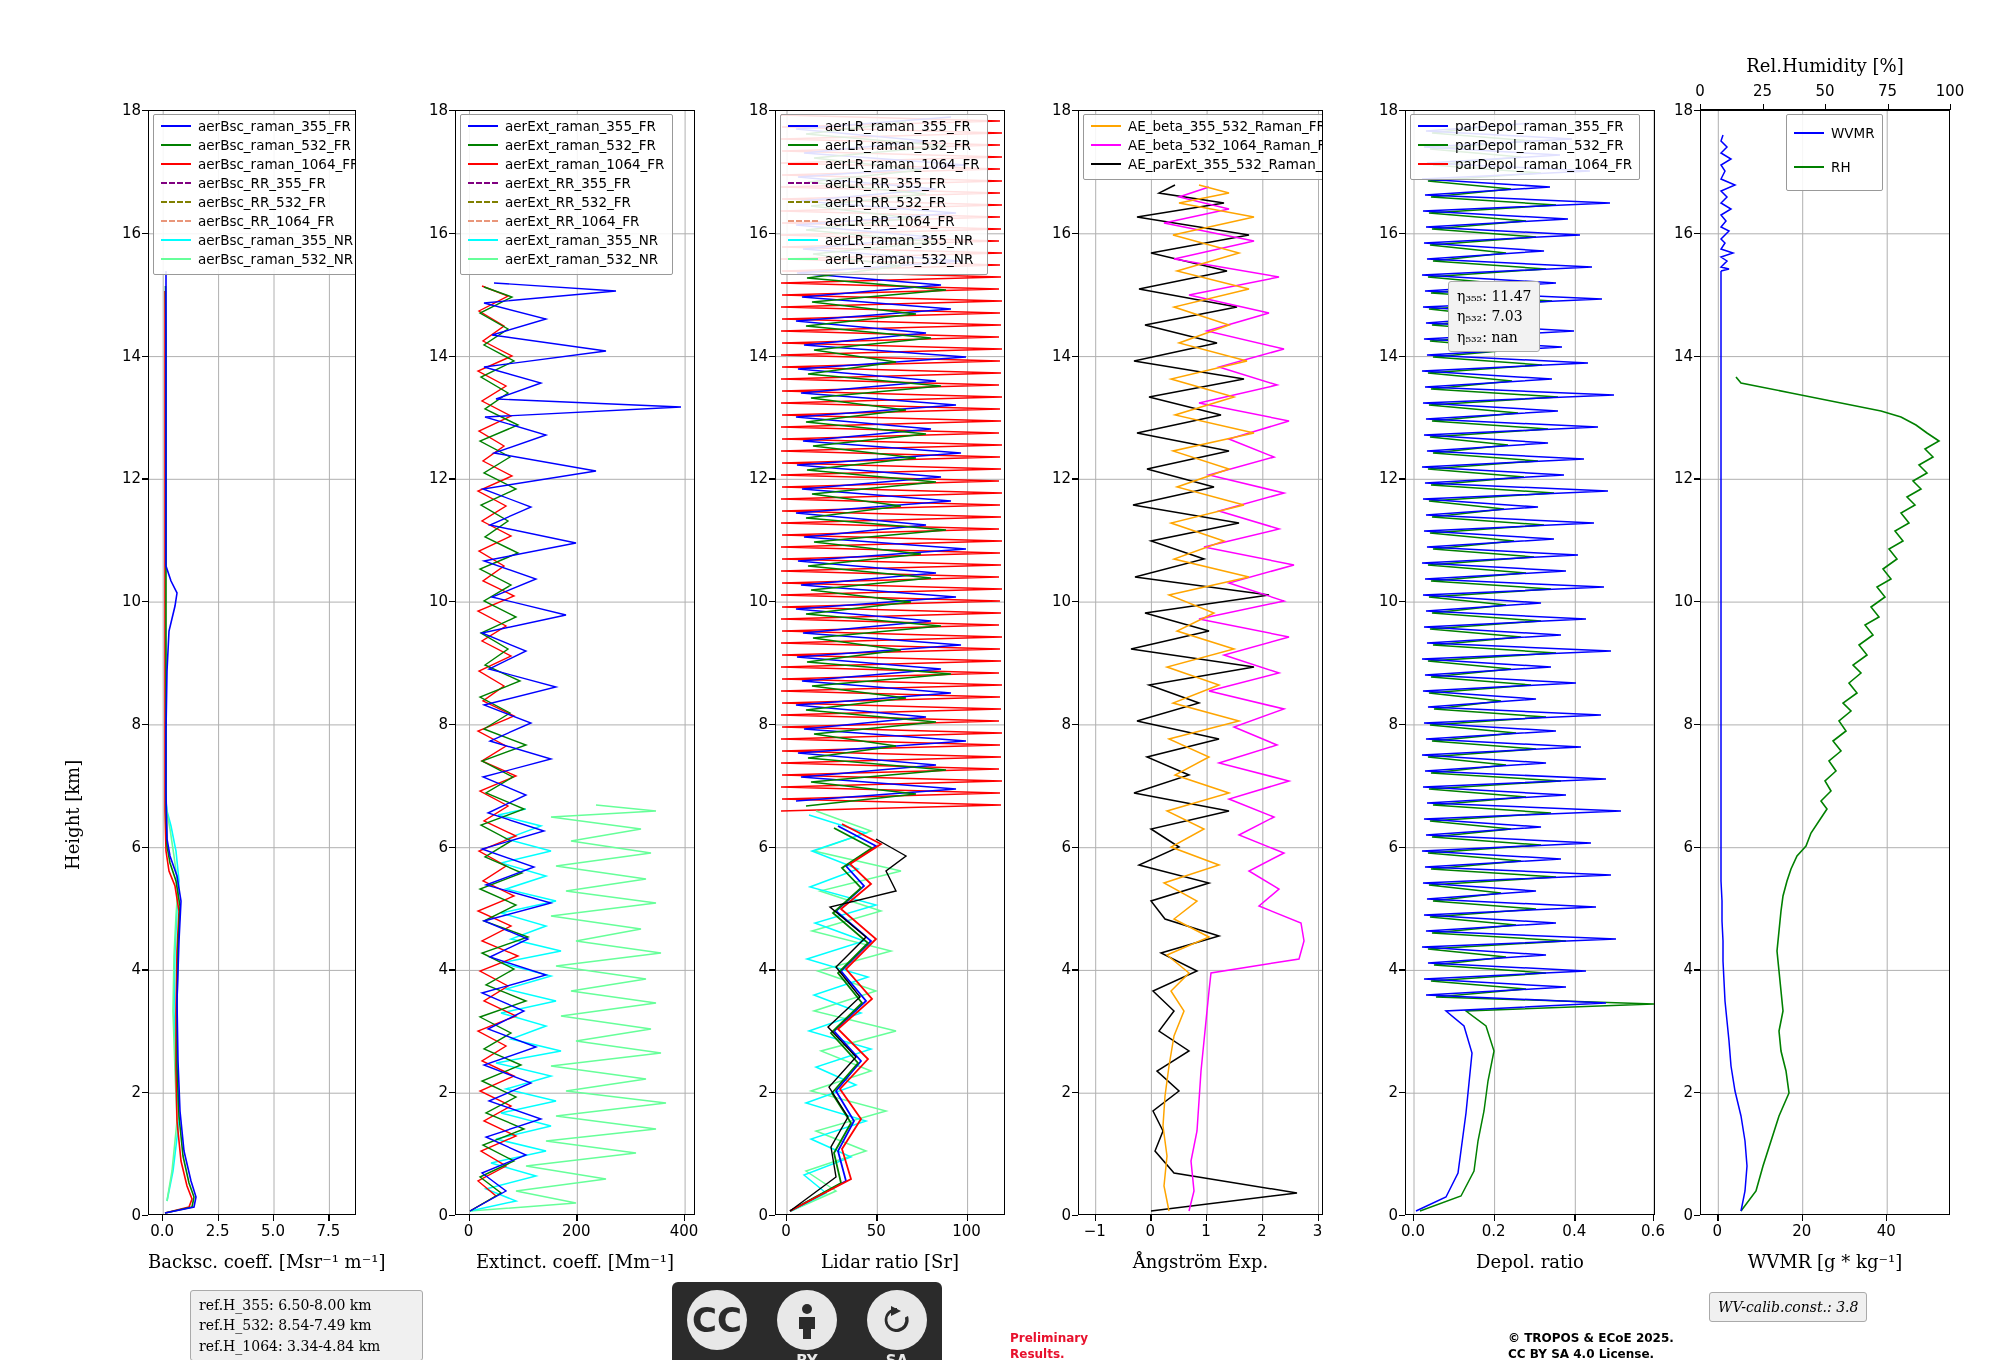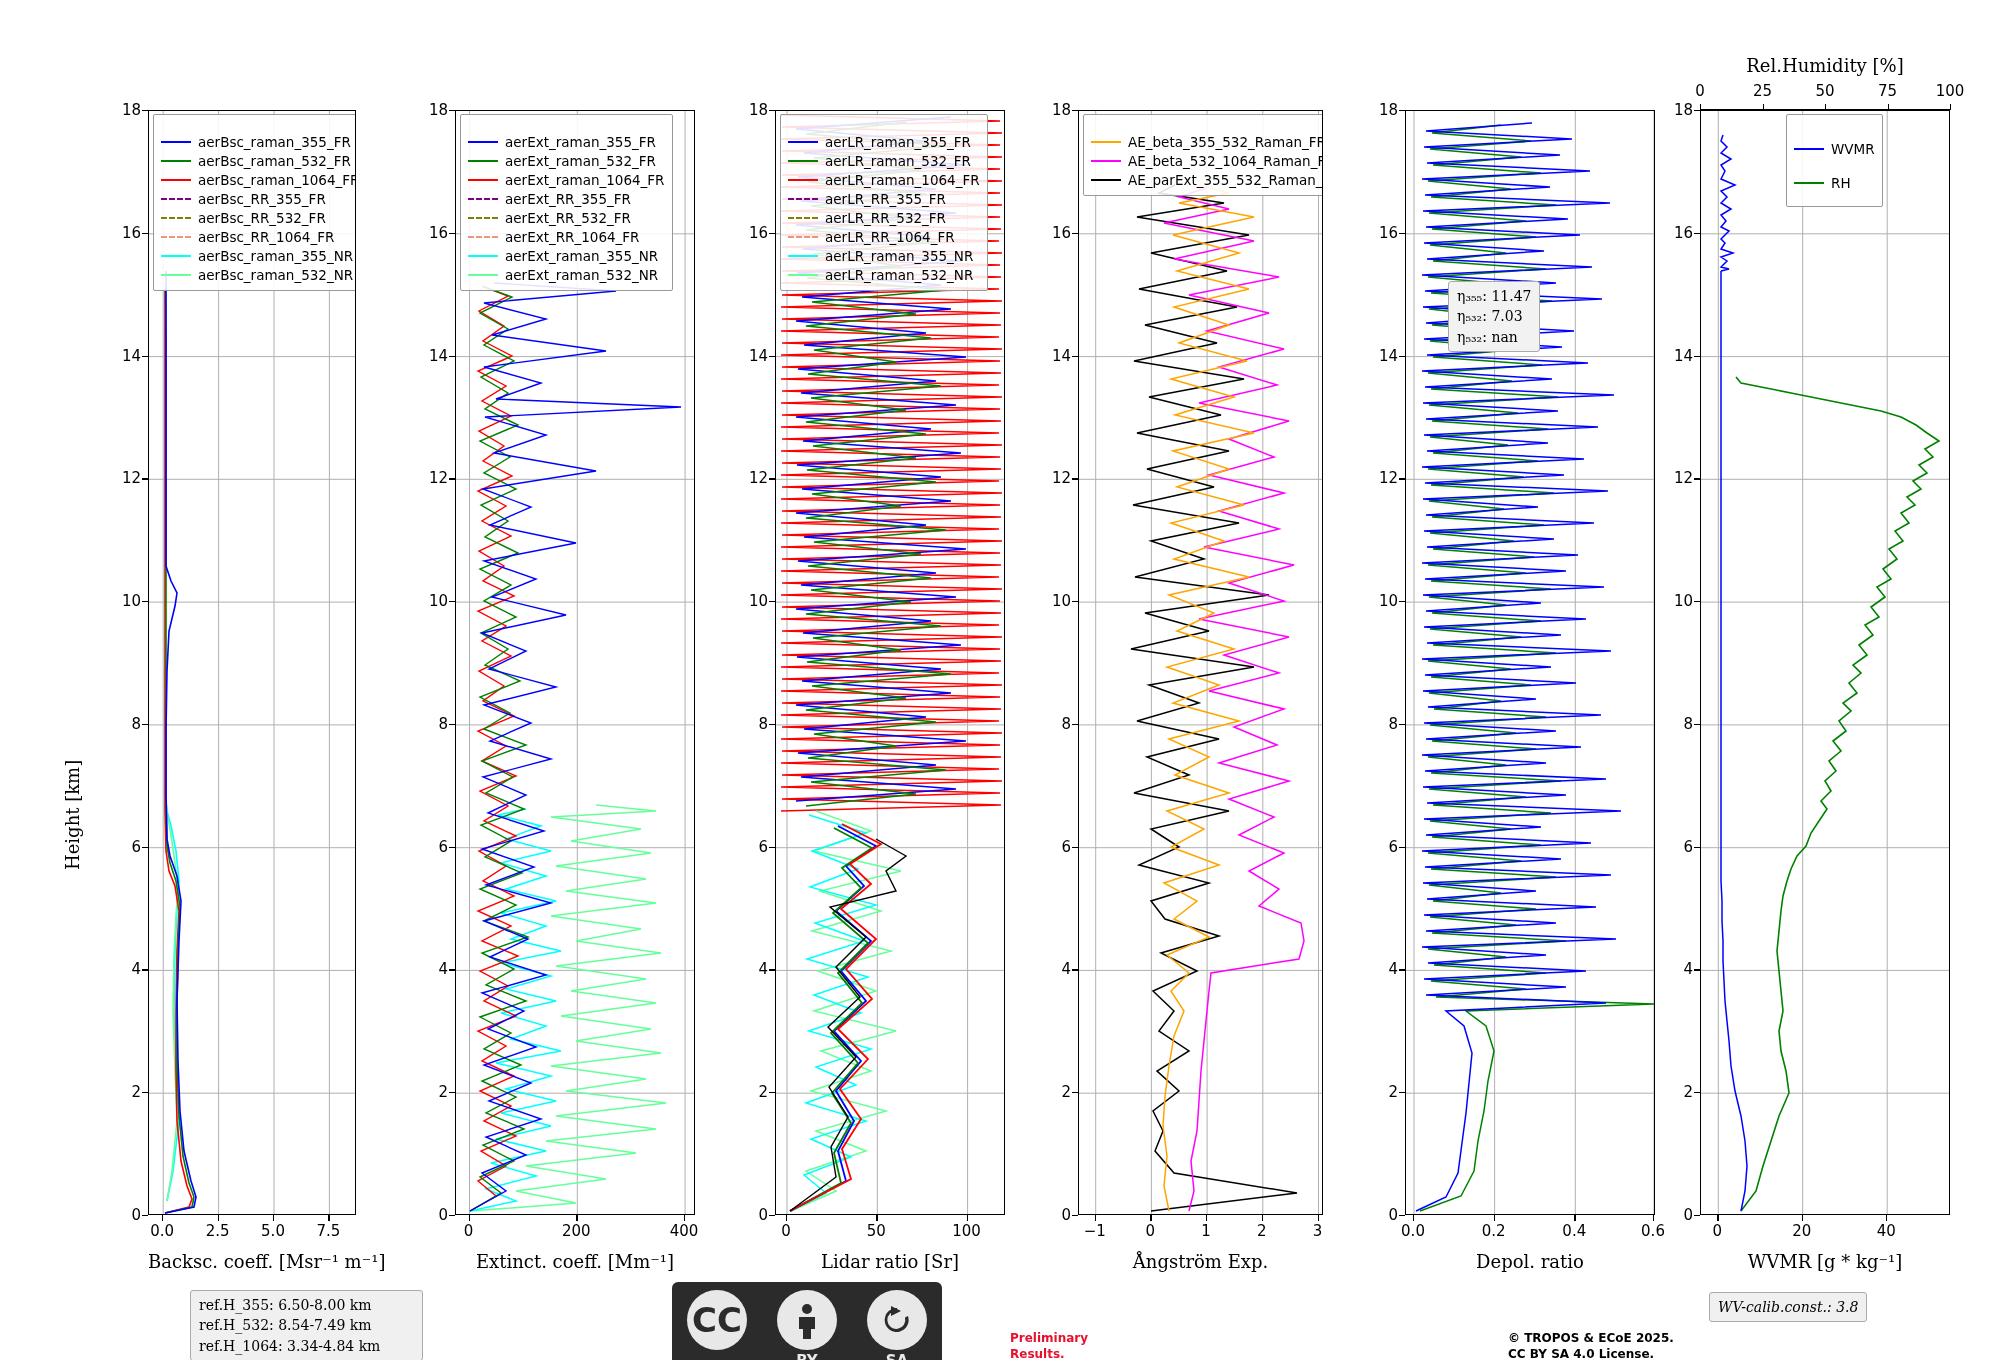--- a/index.html
+++ b/index.html
@@ -93,21 +93,21 @@
     font-size: 18px;
     font-family: "DejaVu Serif", serif;
     white-space: nowrap;
   }
   
   .legend {
     position: absolute;
     background: rgba(255,255,255,0.88);
     border: 1px solid #999;
     border-radius: 2px;
-    padding: 17px 7px 6px 7px;
+    padding: 1px 7px 6px 7px;
     font-size: 13.5px;
     z-index: 20;
   }
   .legend-row {
     display: flex;
     align-items: center;
     height: 19px;
     white-space: nowrap;
   }
   .legend-swatch {
@@ -562,20 +562,34 @@
         </g>
 
         <g stroke="#008000" stroke-width="1.5" fill="none">
           <path d="M14,1100 L55,1085 L68,1060 L72,1030 L78,1000 L82,970 L88,940 L80,915 L60,900 L248,893 L30,886 L120,878 L25,870 L140,862 L28,854 L100,846 L22,838 L160,830 L26,822 L110,814 L24,806 L130,798 L27,790 L95,782 L23,774 L150,766 L25,758 L115,750 L22,742 L135,734 L26,726 L105,718 L24,710 L145,702 L27,694 L120,686 L23,678 L155,670 L25,662 L100,654 L22,646 L130,638 L26,630 L110,622 L24,614 L140,606 L28,598 L95,590 L23,582 L125,574 L25,566 L105,558 L22,550 L150,542 L27,534 L115,526 L24,518 L135,510 L26,502 L100,494 L23,486 L145,478 L25,470 L120,462 L22,454 L128,446 L27,438 L108,430 L24,422 L138,414 L26,406 L98,398 L23,390 L148,382 L25,374 L118,366 L22,358 L132,350 L27,342 L102,334 L24,326 L142,318 L26,310 L112,302 L23,294 L152,286 L25,278 L106,270 L22,262 L136,254 L27,246 L116,238 L24,230 L126,222 L26,214 L96,206 L23,198 L146,190 L25,182 L110,174 L22,166 L140,158 L27,150 L100,142 L24,134 L130,126 L26,118 L120,110 L23,102 L150,94 L25,86 L105,78 L22,70 L135,62 L27,54 L115,46 L24,38 L125,30 L26,22 L95,14"></path>
         </g>
 
         <g stroke="#0000ff" stroke-width="1.5" fill="none">
           <path d="M10,1100 L40,1086 L52,1062 L56,1032 L60,1002 L63,972 L66,942 L58,915 L40,900 L200,892 L20,884 L160,876 L18,868 L180,860 L22,852 L140,844 L16,836 L210,828 L20,820 L150,812 L18,804 L190,796 L21,788 L130,780 L17,772 L205,764 L19,756 L155,748 L16,740 L185,732 L20,724 L135,716 L18,708 L215,700 L21,692 L160,684 L17,676 L200,668 L19,660 L140,652 L16,644 L175,636 L20,628 L150,620 L18,612 L195,604 L22,596 L130,588 L17,580 L170,572 L19,564 L145,556 L16,548 L205,540 L21,532 L155,524 L18,516 L180,508 L20,500 L135,492 L17,484 L198,476 L19,468 L160,460 L16,452 L172,444 L21,436 L148,428 L18,420 L188,412 L20,404 L132,396 L17,388 L202,380 L19,372 L158,364 L16,356 L178,348 L21,340 L142,332 L18,324 L192,316 L20,308 L152,300 L17,292 L208,284 L19,276 L146,268 L16,260 L182,252 L21,244 L156,236 L18,228 L168,220 L20,212 L128,204 L17,196 L196,188 L19,180 L150,172 L16,164 L186,156 L21,148 L138,140 L18,132 L174,124 L20,116 L162,108 L17,100 L204,92 L19,84 L144,76 L16,68 L184,60 L21,52 L154,44 L18,36 L166,28 L20,20 L126,12"></path>
         </g>
       </svg>
+      <div class="legend" style="left:4px; top:3px;">
+        <div class="legend-row">
+            <span class="legend-swatch" style="border-top-style:solid;border-top-color:#0000ff;"></span>
+            <span class="legend-label">parDepol_raman_355_FR</span>
+          </div>
+        <div class="legend-row">
+            <span class="legend-swatch" style="border-top-style:solid;border-top-color:#008000;"></span>
+            <span class="legend-label">parDepol_raman_532_FR</span>
+          </div>
+        <div class="legend-row">
+            <span class="legend-swatch" style="border-top-style:solid;border-top-color:#ff0000;"></span>
+            <span class="legend-label">parDepol_raman_1064_FR</span>
+          </div>
+      </div>
       <div class="annobox" style="left:42px; top:170px;">
         <div>η₃₅₅: 11.47</div>
         <div>η₅₃₂: 7.03</div>
         <div>η₅₃₂: nan</div>
       </div>
     </div>
     <div class="tickmark-y" style="top:1105px"></div>
       <div class="ytick-label" style="top:1105px">0</div>
     <div class="tickmark-y" style="top:982.2px"></div>
       <div class="ytick-label" style="top:982.2px">2</div>

